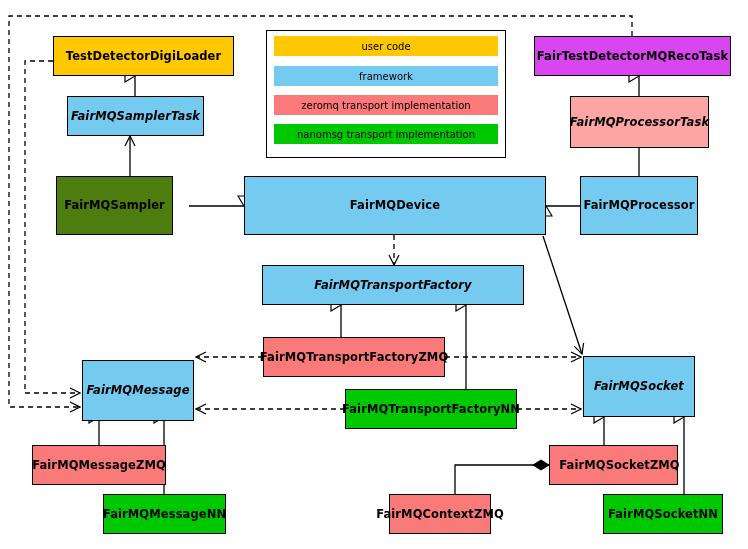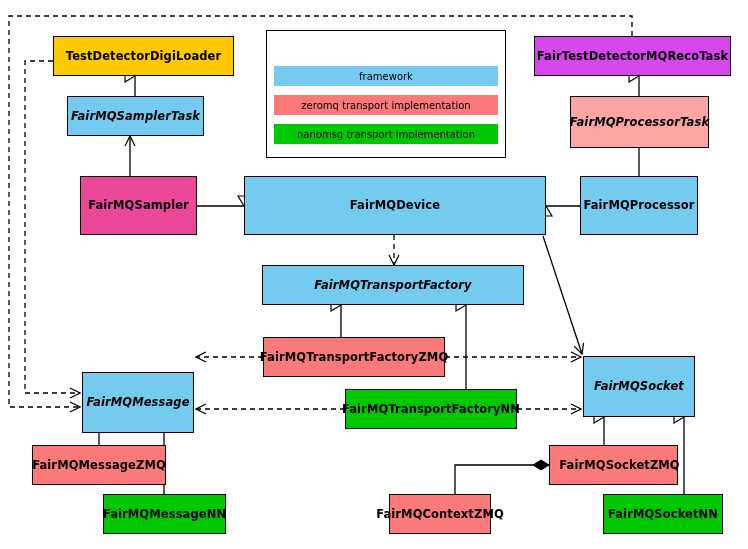--- a/index.html
+++ b/index.html
@@ -114,38 +114,41 @@
 
       <path d="M604,445 L604,417" marker-end="url(#hollow-tri-up)"></path>
 
       <path d="M684,494 L684,417" marker-end="url(#hollow-tri-up)"></path>
 
       <path d="M455,494 L455,465 L549,465" marker-end="url(#filled-diamond)"></path>
     </g>
   </svg>
 
   <div class="legend-box" style="left:266px; top:30px; width:240px; height:128px;"></div>
+  <div class="legend-chip" style="left:274px; top:36px; width:224px; height:20px; background:#FFC800;">
+    <span>user code</span>
+  </div>
   <div class="legend-chip" style="left:274px; top:66px; width:224px; height:20px; background:#75CAEF;">
     <span>framework</span>
   </div>
   <div class="legend-chip" style="left:274px; top:95px; width:224px; height:20px; background:#FA7979;">
     <span>zeromq transport implementation</span>
   </div>
   <div class="legend-chip" style="left:274px; top:124px; width:224px; height:20px; background:#00C800;">
     <span>nanomsg transport implementation</span>
   </div>
 
   <div id="nodes-layer">
       <div class="node" style="left: 53px; top: 36px; width: 181px; height: 40px; background: rgb(255, 200, 0);">
         <span>TestDetectorDigiLoader</span>
       </div>
       <div class="node abstract" style="left: 67px; top: 96px; width: 137px; height: 40px; background: rgb(117, 202, 239);">
         <span>FairMQSamplerTask</span>
       </div>
-      <div class="node" style="left: 80px; top: 176px; width: 117px; height: 59px; background: #ec4899; justify-content: center;">
+      <div class="node" style="left: 56px; top: 176px; width: 117px; height: 59px; background: #4d7c0f; justify-content: center;">
         <span>FairMQSampler</span>
       </div>
       <div class="node" style="left: 244px; top: 176px; width: 302px; height: 59px; background: rgb(117, 202, 239);">
         <span>FairMQDevice</span>
       </div>
       <div class="node" style="left: 580px; top: 176px; width: 118px; height: 59px; background: rgb(117, 202, 239);">
         <span>FairMQProcessor</span>
       </div>
       <div class="node" style="left: 534px; top: 36px; width: 197px; height: 40px; background: #d946ef;">
         <span>FairTestDetectorMQRecoTask</span>
@@ -155,21 +158,21 @@
       </div>
       <div class="node abstract" style="left: 262px; top: 265px; width: 262px; height: 40px; background: rgb(117, 202, 239); text-align: right;">
         <span>FairMQTransportFactory</span>
       </div>
       <div class="node" style="left: 263px; top: 337px; width: 182px; height: 40px; background: rgb(250, 121, 121);">
         <span>FairMQTransportFactoryZMQ</span>
       </div>
       <div class="node" style="left: 345px; top: 389px; width: 172px; height: 40px; background: rgb(0, 200, 0);">
         <span>FairMQTransportFactoryNN</span>
       </div>
-      <div class="node abstract" style="left: 82px; top: 372px; width: 112px; height: 61px; background: rgb(117, 202, 239);">
+      <div class="node abstract" style="left: 82px; top: 360px; width: 112px; height: 61px; background: rgb(117, 202, 239);">
         <span>FairMQMessage</span>
       </div>
       <div class="node" style="left: 32px; top: 445px; width: 134px; height: 40px; background: rgb(250, 121, 121);">
         <span>FairMQMessageZMQ</span>
       </div>
       <div class="node" style="left: 103px; top: 494px; width: 123px; height: 40px; background: rgb(0, 200, 0);">
         <span>FairMQMessageNN</span>
       </div>
       <div class="node abstract" style="left: 583px; top: 356px; width: 112px; height: 61px; background: rgb(117, 202, 239);">
         <span>FairMQSocket</span>

